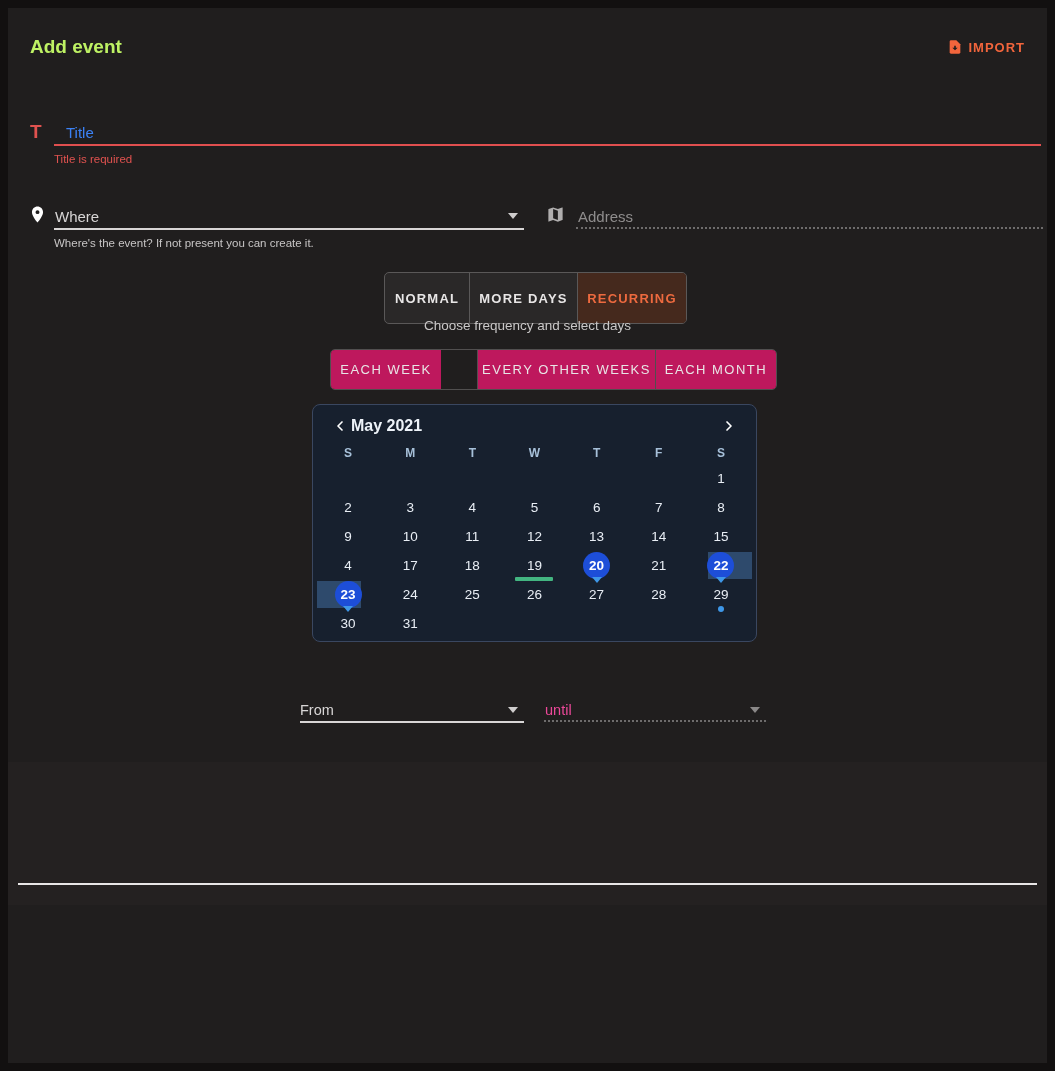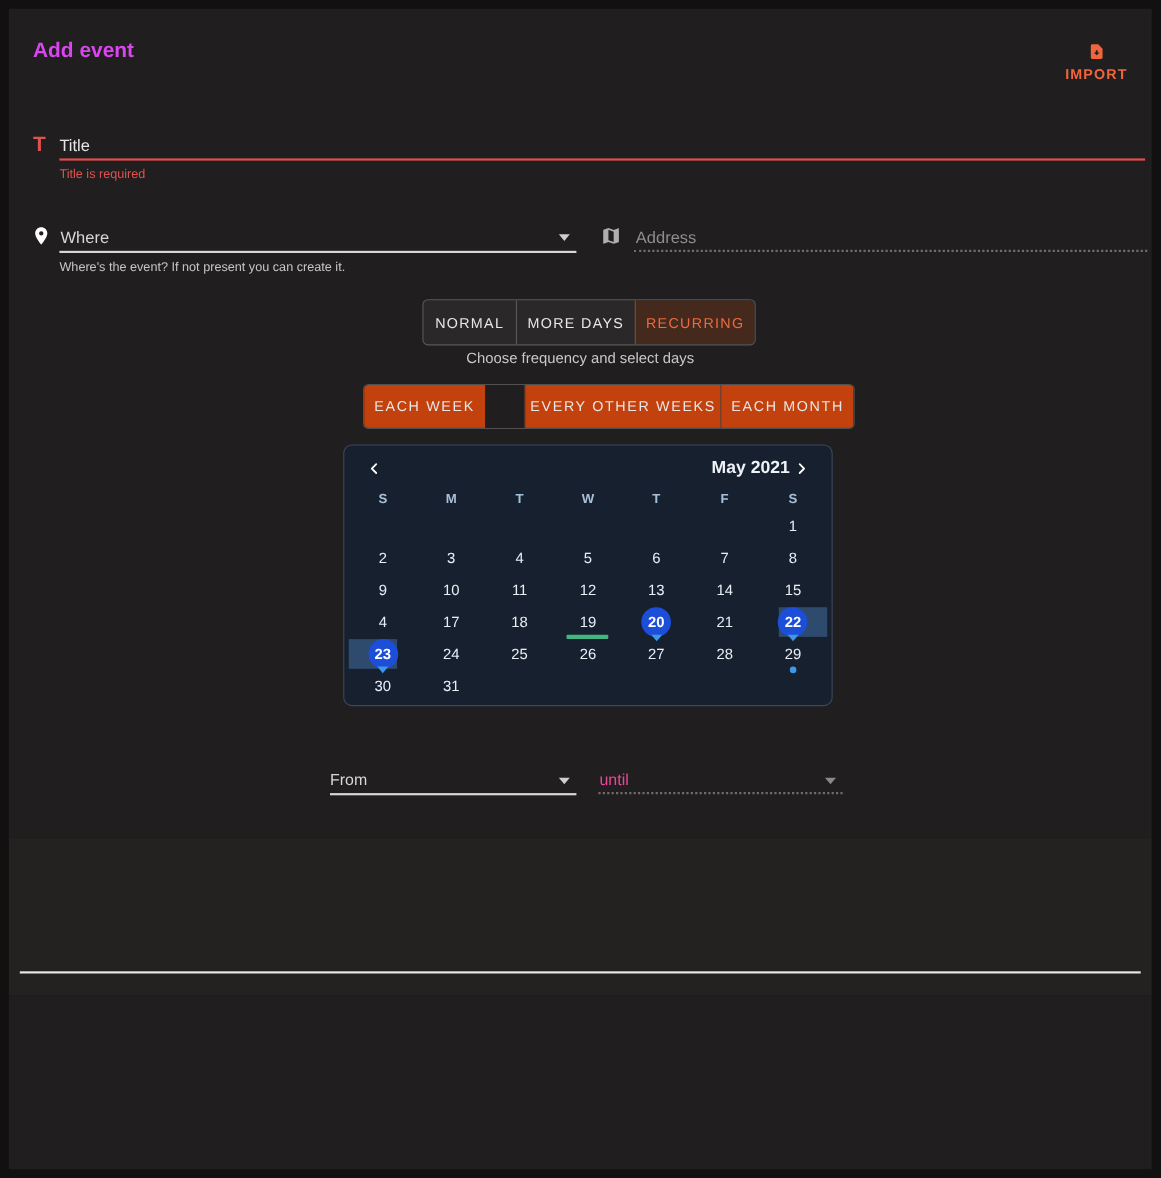--- a/index.html
+++ b/index.html
@@ -6,76 +6,76 @@
   html,body { background:#121010; }
   body { font-family:"Liberation Sans", sans-serif; }
   #page { position:relative; width:1055px; height:1071px; background:#121010; overflow:hidden; }
 
   .section { position:absolute; left:8px; width:1039px; }
   #section-top    { top:8px;   height:754px; background:#201e1e; }
   #section-desc   { top:762px; height:143px; background:#242121; }
   #section-bottom { top:905px; height:158px; background:#201e1e; }
 
   
-  .page-title { position:absolute; left:22px; top:28px; font-size:19px; font-weight:700; color:#d946ef; }
+  .page-title { position:absolute; left:22px; top:28px; font-size:19px; font-weight:700; color:#bef264; }
   .import-btn { position:absolute; right:22px; top:31px; display:flex; align-items:center; gap:5px;
-                color:#f2653c; font-size:13px; font-weight:700; letter-spacing:1px; cursor:pointer;flex-direction:column; }
+                color:#f2653c; font-size:13px; font-weight:700; letter-spacing:1px; cursor:pointer; }
 
   
   .underline  { position:absolute; height:2px; background:#d8d6d6; }
   .underline.red    { background:#e04f4f; }
   .underline.dotted { height:0; background:none; border-bottom:2px dotted #6e6c6c; }
   .caret { width:0; height:0; border-left:5px solid transparent; border-right:5px solid transparent;
            border-top:6px solid #cfcdcd; position:absolute; }
   .caret.dim { border-top-color:#8a8888; }
   .helper { position:absolute; font-size:11.5px; color:#c7c5c5; }
   .ph { position:absolute; font-size:15px; }
 
   
   .t-icon { position:absolute; left:22px; top:113px; color:#e0524f; font-weight:700; font-size:19px; }
-  .title-ph { left:46px; top:116px; color:#e5e5e5; }
+  .title-ph { left:58px; top:116px; color:#3b82f6; }
   .title-line { left:46px; top:136px; width:987px; }
   .title-err { position:absolute; left:46px; top:145px; font-size:11.5px; color:#e0524f; }
 
   
   .pin-icon  { position:absolute; left:20px; top:197px; }
   .where-ph  { left:47px; top:200px; color:#d8d6d6; }
   .where-caret { left:500px; top:205px; }
   .where-line  { left:46px; top:220px; width:470px; }
   .where-helper { left:46px; top:229px; }
   .map-icon  { position:absolute; left:538px; top:197px; }
   .addr-ph   { left:570px; top:200px; color:#8f8d8d; }
   .addr-line { left:568px; top:219px; width:467px; }
 
   
-  .tabs { position:absolute; left:376px; top:264px; height:42px; display:flex;
-          border:1px solid #5a5858; border-radius:5px; overflow:hidden; background:#2a2828; }
+  .tabs { position:absolute; left:376px; top:264px; height:52px; display:flex;
+          border:1px solid #5a5858; border-radius:5px; overflow:hidden; background:#2a2828;font-weight:bold; }
   .tab { display:flex; align-items:center; justify-content:center; font-size:13px; letter-spacing:1.2px;
          color:#e8e6e6; cursor:pointer; border-left:1px solid #5a5858; }
   .tab:first-child { border-left:none; }
   .tab.normal { width:84px; } .tab.more { width:108px; }
   .tab.recurring { width:109px; background:#45291d; color:#ed6a3f; }
 
   .freq-hint { position:absolute; left:0; top:310px; width:100%; text-align:center;
                font-size:13.5px; color:#c9c7c7; }
 
   
   .freqs { position:absolute; left:322px; top:341px; height:41px; display:flex;
            border:1px solid #514f4f; border-radius:5px; overflow:hidden; }
   .freq { display:flex; align-items:center; justify-content:center; font-size:13px; letter-spacing:1.5px;
-          color:#e8e6e6; background:#c2410c; cursor:pointer; border-left:1px solid #514f4f; }
+          color:#e8e6e6; background:#be185d; cursor:pointer; border-left:1px solid #514f4f; }
   .freq:first-child { border-left:none; }
   .freq.week { width:110px; } .freq.other { width:178px;margin-left:36px; } .freq.month { width:121px; }
 
   
   .cal { position:absolute; left:304px; top:396px; width:445px; height:238px;
          background:#17202e; border:1px solid #3a4760; border-radius:8px; padding:7px 4px 4px; }
   .cal-head { display:flex; align-items:center; height:28px; padding:0 12px; }
   .cal-nav { width:22px; height:22px; display:flex; align-items:center; justify-content:center; cursor:pointer; }
-  .cal-month { flex:1; text-align:right; font-size:16px; font-weight:700; color:#eef3f9; }
+  .cal-month { flex:1; text-align:left; font-size:16px; font-weight:700; color:#eef3f9; }
   .cal-weekdays { display:flex; height:22px; margin-top:2px; }
   .cal-wd { flex:1; display:flex; align-items:center; justify-content:center;
             color:#a7c0d9; font-size:12px; font-weight:700; }
   .cal-week { display:flex; height:29px; position:relative; }
   .cal-cell { flex:1; position:relative; display:flex; align-items:center; justify-content:center;
               color:#e9eef5; font-size:13.5px; cursor:pointer; }
   .cal-cell .daynum { position:relative; z-index:2; }
   .cal-cell.balloon .daynum { width:27px; height:27px; background:#1d4ed8; border-radius:50%;
               color:#fff; font-weight:700; display:flex; align-items:center; justify-content:center; }
   .cal-cell.balloon .daynum::after { content:""; position:absolute; bottom:-4px; left:50%;

